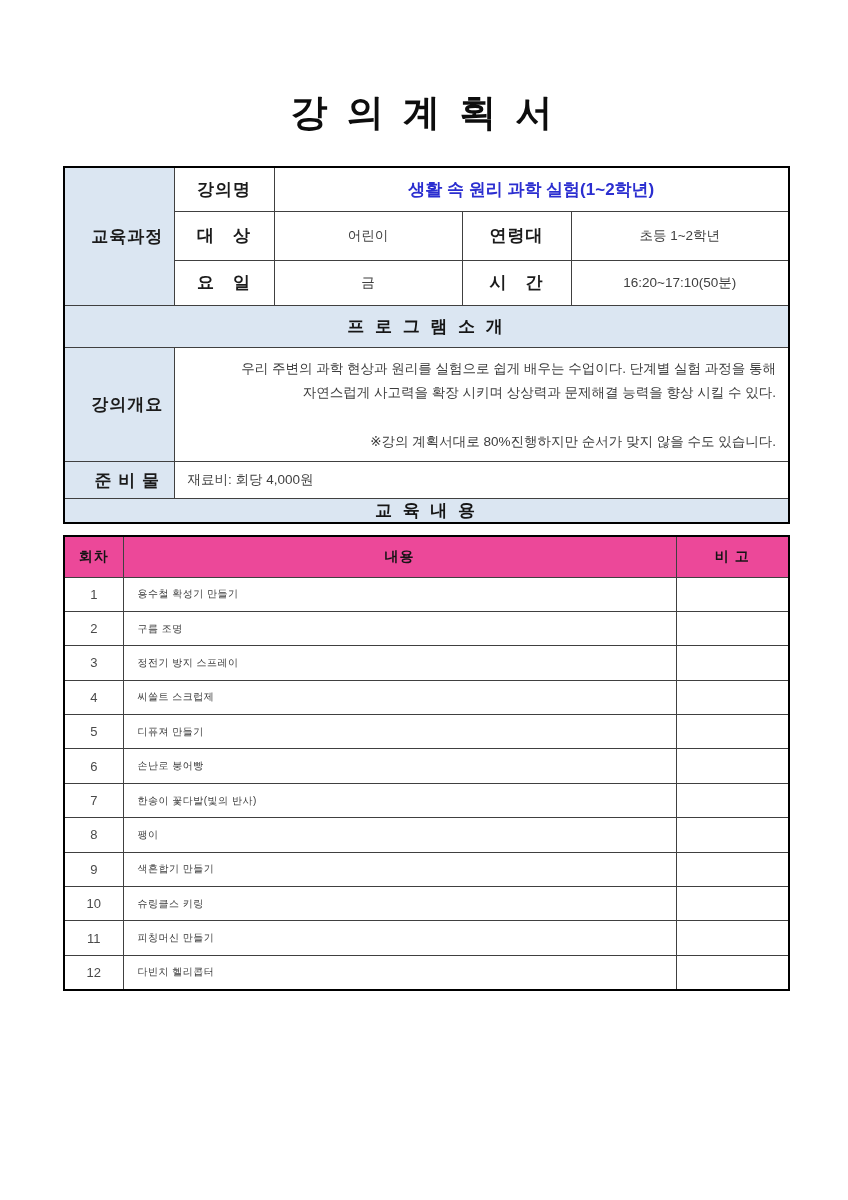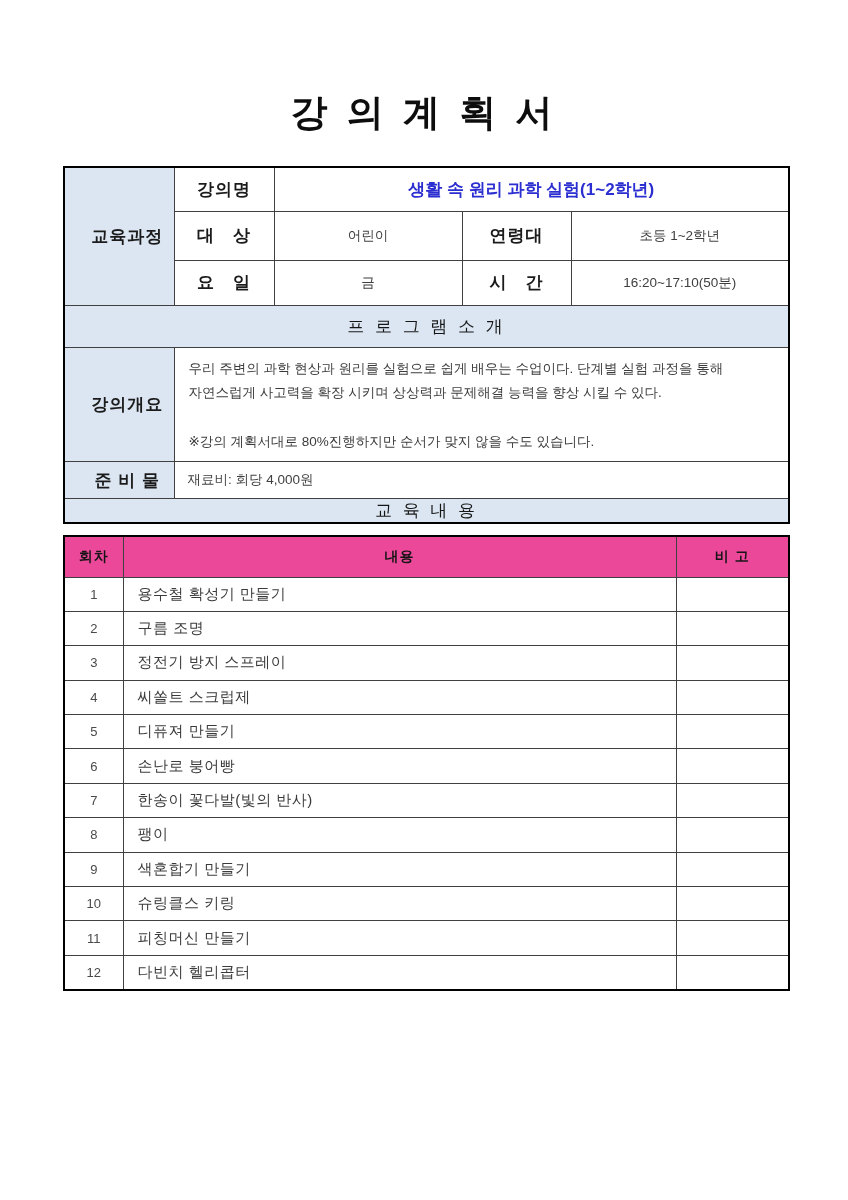--- a/index.html
+++ b/index.html
@@ -57,21 +57,21 @@
     font-weight: bold;
     font-size: 17px;
     color: #1b1b1b;
     text-align: center;
     vertical-align: middle;
     letter-spacing: 1px;
     white-space: pre;
   }
   .band {
     background: var(--accent-bg, #dbe6f2);
-    font-weight: normal;
+    font-weight: bold;
     font-size: 17px;
     color: #161616;
     text-align: center;
     vertical-align: middle;
     letter-spacing: 3px;
     white-space: pre;
   }
   .course-name {
     font-weight: bold;
     font-size: 17px;
@@ -87,22 +87,22 @@
   }
   .val-left {
     font-size: 13.5px;
     color: #3f3f3f;
     text-align: left;
     vertical-align: middle;
     padding-left: 13px;
   }
   .overview-cell {
     vertical-align: top;
-    text-align: left;
-    padding: 9px 12px 6px 14px;
+    text-align: right;
+    padding: 9px 12px 6px 23px;
   }
   .overview-cell p {
     margin: 0;
     font-size: 13.5px;
     color: #3c3c3c;
     line-height: 1.85;
     word-break: keep-all;
   }
   .overview-cell p.note { margin-top: 24px; }
   .t2 th {
@@ -115,21 +115,21 @@
     white-space: pre;
     background: #ec4899;
   }
   .c-no {
     font-size: 13px;
     color: #4a4a4a;
     text-align: center;
     vertical-align: middle;
   }
   .c-content {
-    font-size: 15px;
+    font-size: 10px;
     color: #3b3b3b;
     text-align: left;
     vertical-align: middle;
     padding-left: 14px;
     letter-spacing: 0.5px;
   }
   .c-note { background: #fff; }
 </style>
 </head>
 <body>

